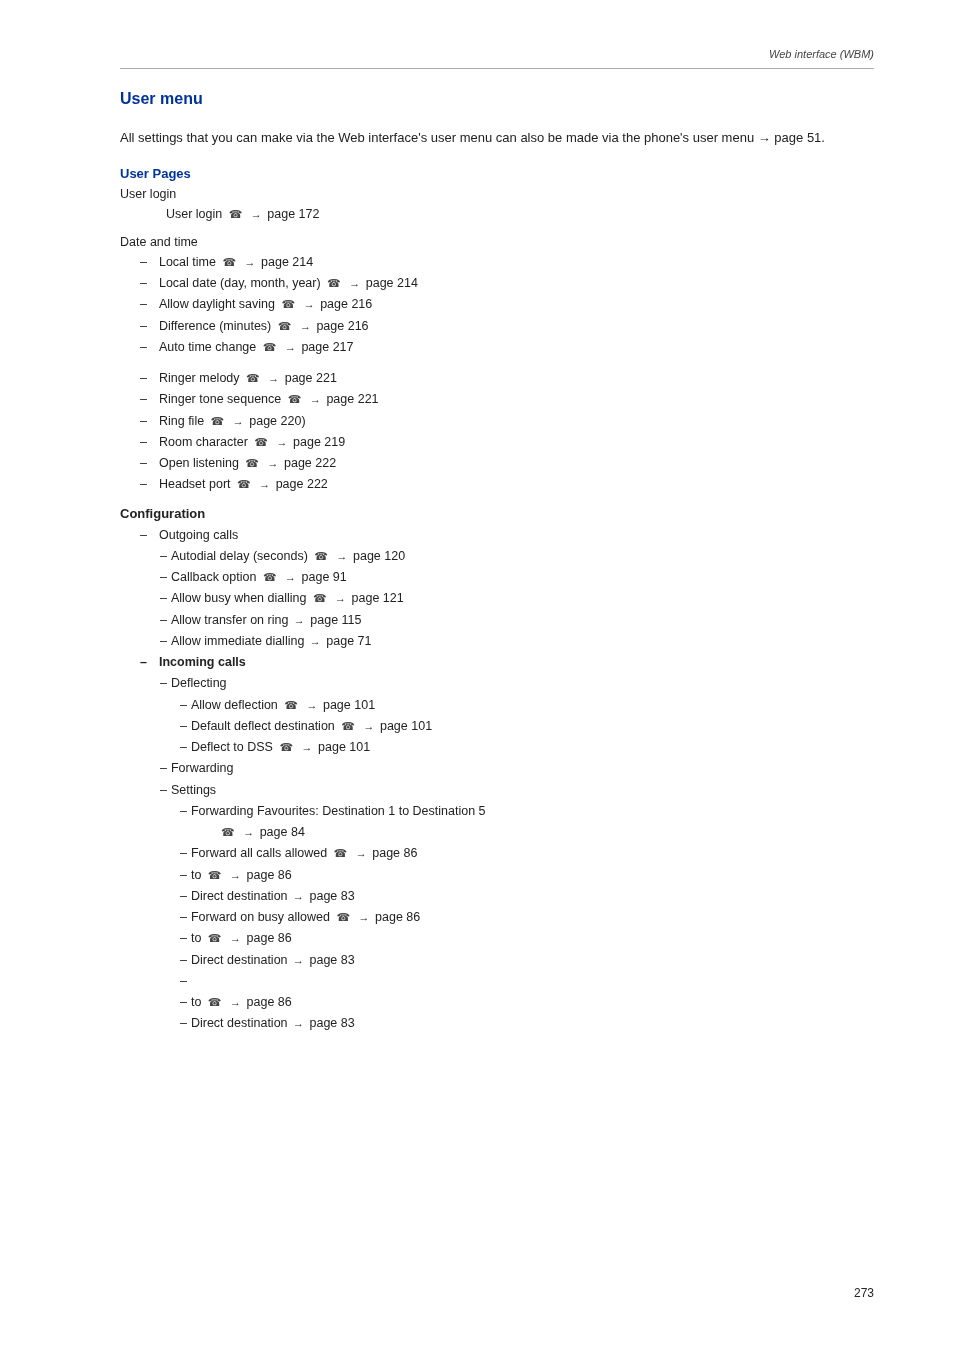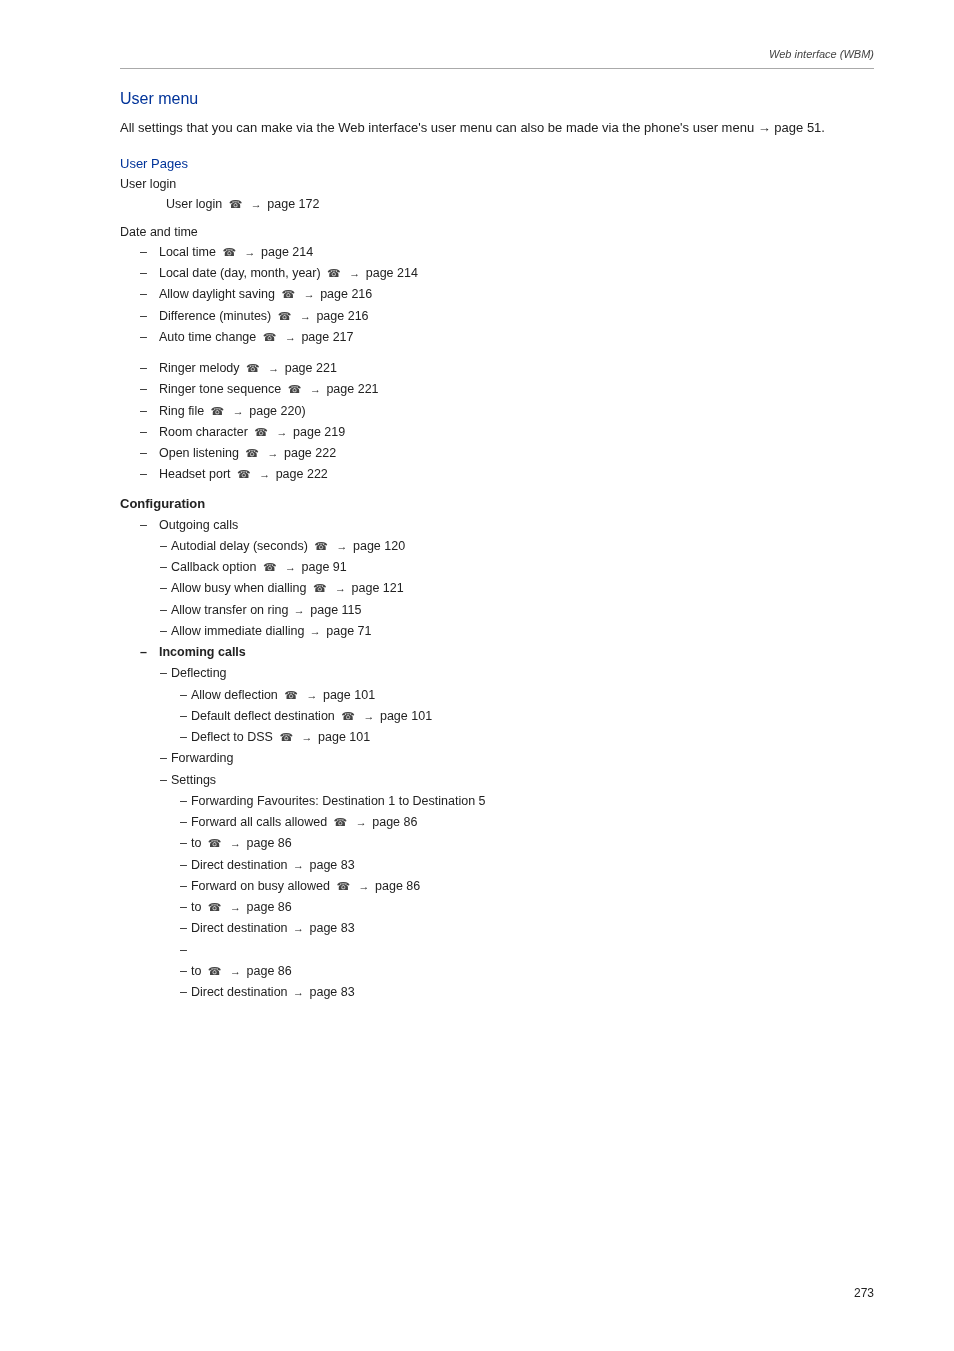--- a/index.html
+++ b/index.html
@@ -36,34 +36,34 @@
     .page-number {
       position: absolute;
       bottom: 51px;
       right: 80px;
       font-size: 12px;
       font-weight: normal;
       color: #222;
     }
     .section-title {
       font-size: 16px;
-      font-weight: normal;
+      font-weight: bold;
       color: #003399;
-      margin-bottom: 10px;
+      margin-bottom: 20px;
       margin-top: 20px;
     }
     .intro-text {
       font-size: 13px;
       color: #222;
       margin-bottom: 18px;
       line-height: 1.5;
     }
     .subsection-title {
       font-size: 13px;
-      font-weight: normal;
+      font-weight: bold;
       color: #003399;
       margin-bottom: 6px;
       margin-top: 10px;
     }
     .item-group {
       margin-bottom: 10px;
     }
     .item-label {
       font-size: 12.5px;
       font-weight: normal;
@@ -251,20 +251,23 @@
 
     <div class="sub-sub-item">
       <span class="sub-item-dash">– </span>
       <span>Settings</span>
     </div>
 
     <div class="sub-sub-sub-item">
       <span class="sub-item-dash">– </span>
       <span>Forwarding Favourites: Destination 1 to Destination 5</span>
     </div>
+    <div style="margin-left: 98px; font-size: 12.5px; color: #222; line-height: 1.7; display: flex; align-items: baseline;">
+      <span><span class="phone-icon">☎</span> <span class="arrow">→</span> page 84</span>
+    </div>
 
     <div class="sub-sub-sub-item">
       <span class="sub-item-dash">– </span>
       <span>Forward all calls allowed <span class="phone-icon">☎</span> <span class="arrow">→</span> page 86</span>
     </div>
     <div class="sub-sub-sub-item">
       <span class="sub-item-dash">– </span>
       <span>to <span class="phone-icon">☎</span> <span class="arrow">→</span> page 86</span>
     </div>
     <div class="sub-sub-sub-item">

